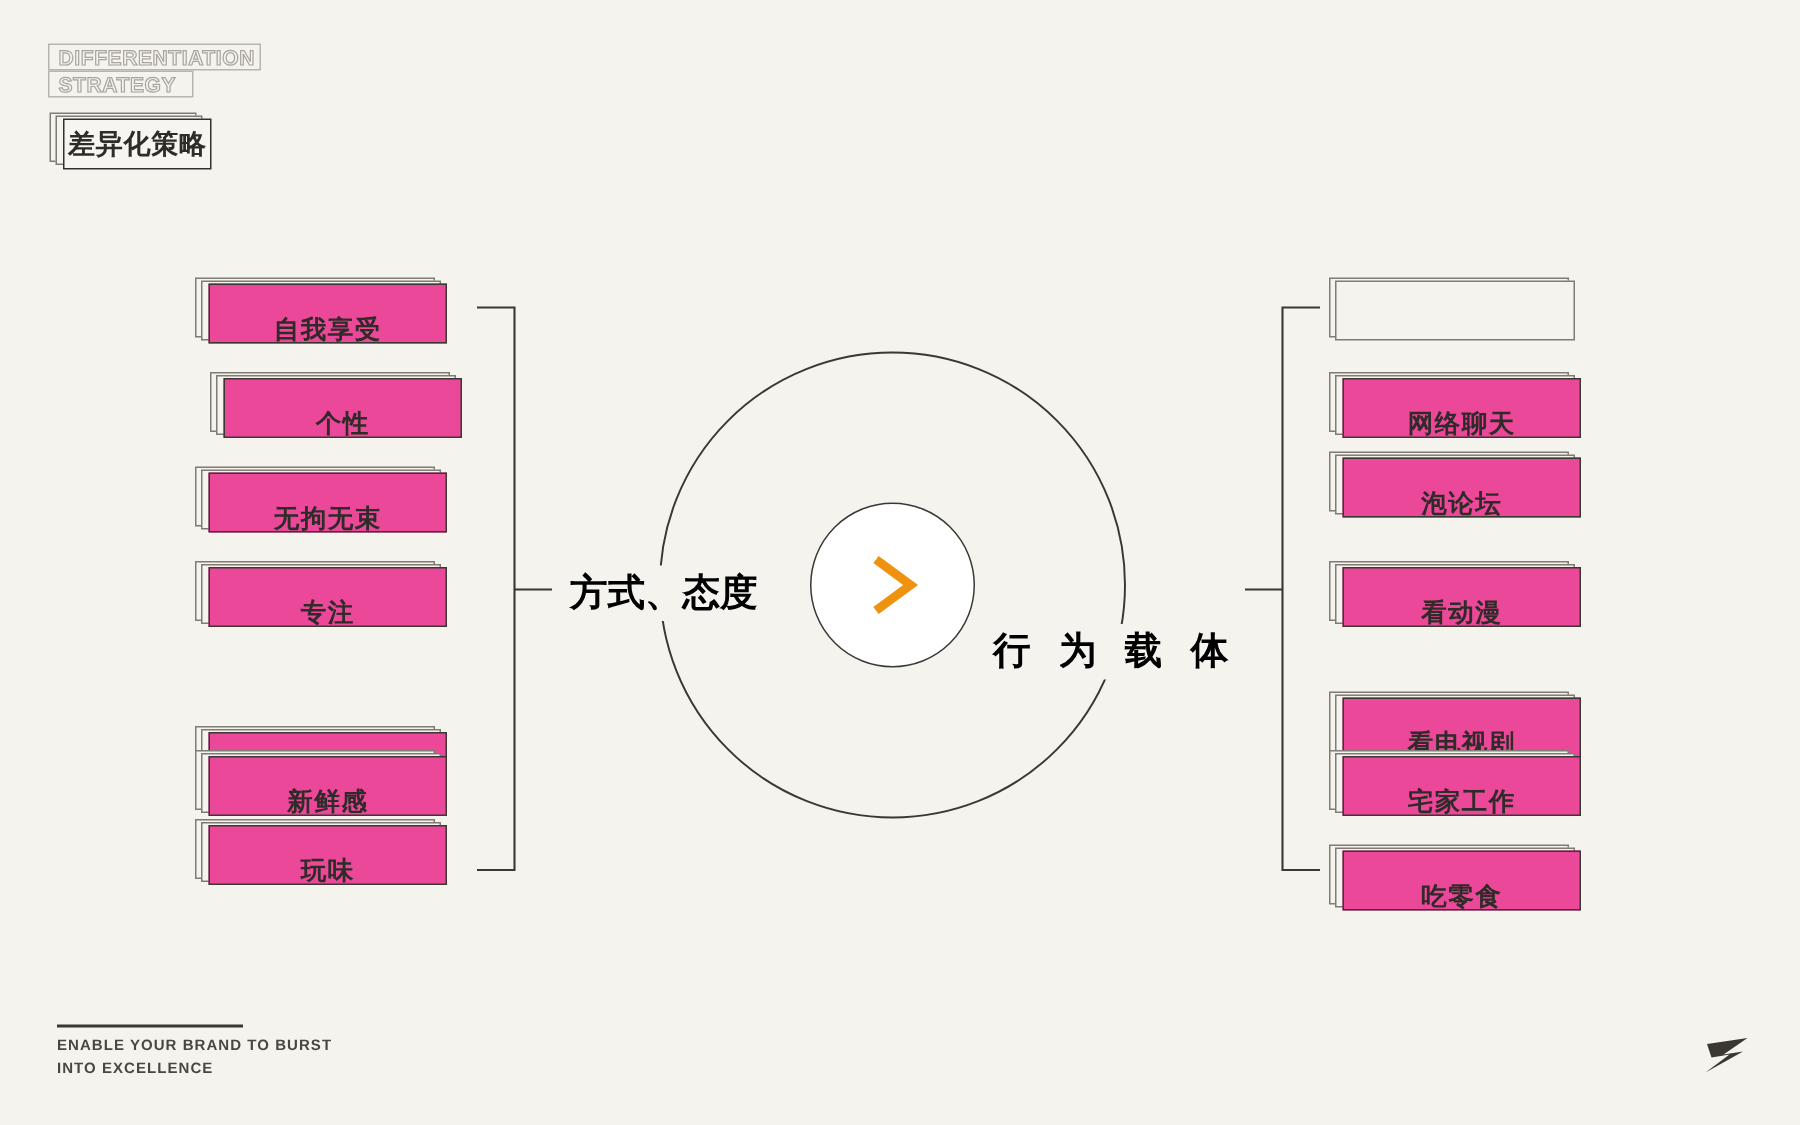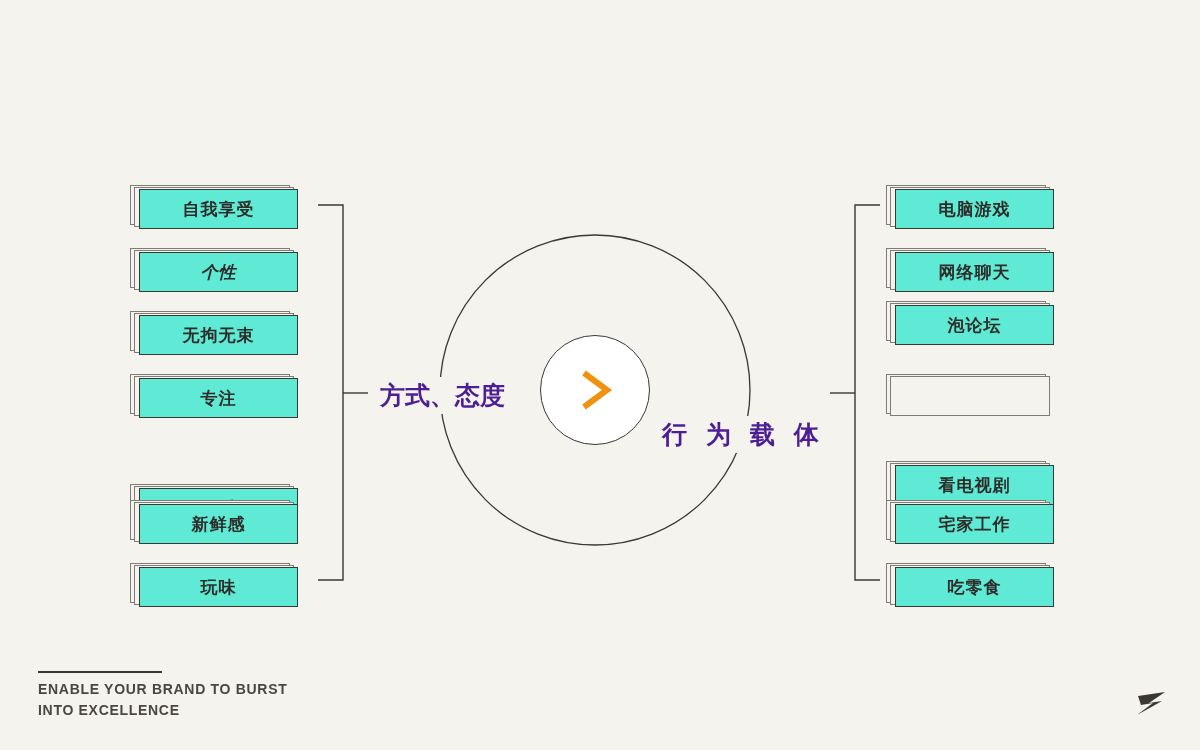--- a/index.html
+++ b/index.html
@@ -88,23 +88,23 @@
     border: 1px solid #7f7b75;
     background: #f4f3ee;
   }
   .stack-l3 { left: 0px; top: 0px; }
   .stack-l2 { left: 4px; top: 2px; }
   .stack-front {
     position: absolute;
     left: 9px; top: 4px;
     width: 159px; height: 40px;
     border: 1.3px solid #3b3733;
-    background: #5eead4;
+    background: #ec4899;
     display: flex;
-    align-items: center;
+    align-items: flex-end;
     justify-content: center;
   }
   .item-label {
     font-size: 17px;
     font-weight: 700;
     color: #2e2b28;
     letter-spacing: 1px;
     line-height: 1;
     white-space: nowrap;
   }
@@ -131,21 +131,21 @@
     justify-content: center;
   }
   #chevron-icon {
     display: block;
   }
 
   .axis-label {
     position: absolute;
     font-size: 25px;
     font-weight: 700;
-    color: #4c1d95;
+    color: #000000;
     line-height: 1;
     white-space: nowrap;
     background: #f4f3ee;
     padding: 6px 4px;
   }
   #label-left  { left: 36px;  top: 197px; letter-spacing: 0px; }
   #label-right { left: 318px; top: 197px; letter-spacing: 6px; margin-top: 39px; }
 
   
   .bracket { position: absolute; }
@@ -155,48 +155,61 @@
     position: absolute;
     left: 38px; bottom: 30px;
     width: 200px;
   }
   #footer-rule {
     width: 124px; height: 2px;
     background: #3b3733;
     margin-bottom: 6px;
   }
   .footer-line {
-    font-size: 14px;
+    font-size: 10px;
     font-weight: 600;
     letter-spacing: 0.7px;
     color: #4a4641;
     line-height: 1.45;
     white-space: nowrap;
   }
   #footer-mark {
     position: absolute;
     right: 28px; bottom: 26px;
     width: 40px; height: 40px;
   }
 </style>
 </head>
 <body>
 
 <div id="slide">
 
+  <div id="brand-logo">
+    <div class="logo-en-box" id="logo-en-line1">
+      <span class="logo-en-text">DIFFERENTIATION</span>
+    </div>
+    <div class="logo-en-box" id="logo-en-line2">
+      <span class="logo-en-text">STRATEGY</span>
+    </div>
+    <div class="logo-cn-shadow" id="logo-cn-s1"></div>
+    <div class="logo-cn-shadow" id="logo-cn-s2"></div>
+    <div id="logo-cn-main">
+      <span id="logo-cn-text">差异化策略</span>
+    </div>
+  </div>
 
   <div id="left-column">
       <div class="item-box" style="left: 130px; top: 185px;">
         <div class="stack-l3"></div>
         <div class="stack-l2"></div>
         <div class="stack-front">
           <span class="item-label">自我享受</span>
         </div>
       </div>
-      <div class="item-box" style="left: 130px; top: 248px; font-style: italic;">
+      <div class="item-box" style="left: 140px; top: 248px;">
         <div class="stack-l3"></div>
         <div class="stack-l2"></div>
         <div class="stack-front">
           <span class="item-label">个性</span>
         </div>
       </div>
       <div class="item-box" style="left: 130px; top: 311px;">
         <div class="stack-l3"></div>
         <div class="stack-l2"></div>
         <div class="stack-front">
@@ -217,54 +230,54 @@
           <span class="item-label">热爱</span>
         </div>
       </div>
       <div class="item-box" style="left: 130px; top: 500px; font-family: Liberation Serif, serif;">
         <div class="stack-l3"></div>
         <div class="stack-l2"></div>
         <div class="stack-front">
           <span class="item-label">新鲜感</span>
         </div>
       </div>
-      <div class="item-box" style="left: 130px; top: 563px;">
+      <div class="item-box" style="left: 130px; top: 546px;">
         <div class="stack-l3"></div>
         <div class="stack-l2"></div>
         <div class="stack-front">
           <span class="item-label">玩味</span>
         </div>
       </div>
     </div>
 
   <div id="right-column">
       <div class="item-box" style="left: 886px; top: 185px;">
         <div class="stack-l3"></div>
         <div class="stack-l2"></div>
-        <div class="stack-front">
-          <span class="item-label">电脑游戏</span>
-        </div>
       </div>
       <div class="item-box" style="left: 886px; top: 248px;">
         <div class="stack-l3"></div>
         <div class="stack-l2"></div>
         <div class="stack-front">
           <span class="item-label">网络聊天</span>
         </div>
       </div>
       <div class="item-box" style="left: 886px; top: 301px;">
         <div class="stack-l3"></div>
         <div class="stack-l2"></div>
         <div class="stack-front">
           <span class="item-label">泡论坛</span>
         </div>
       </div>
       <div class="item-box" style="left: 886px; top: 374px;">
         <div class="stack-l3"></div>
         <div class="stack-l2"></div>
+        <div class="stack-front">
+          <span class="item-label">看动漫</span>
+        </div>
       </div>
       <div class="item-box" style="left: 886px; top: 437px; margin-top: 24px;">
         <div class="stack-l3"></div>
         <div class="stack-l2"></div>
         <div class="stack-front">
           <span class="item-label">看电视剧</span>
         </div>
       </div>
       <div class="item-box" style="left: 886px; top: 500px;">
         <div class="stack-l3"></div>

